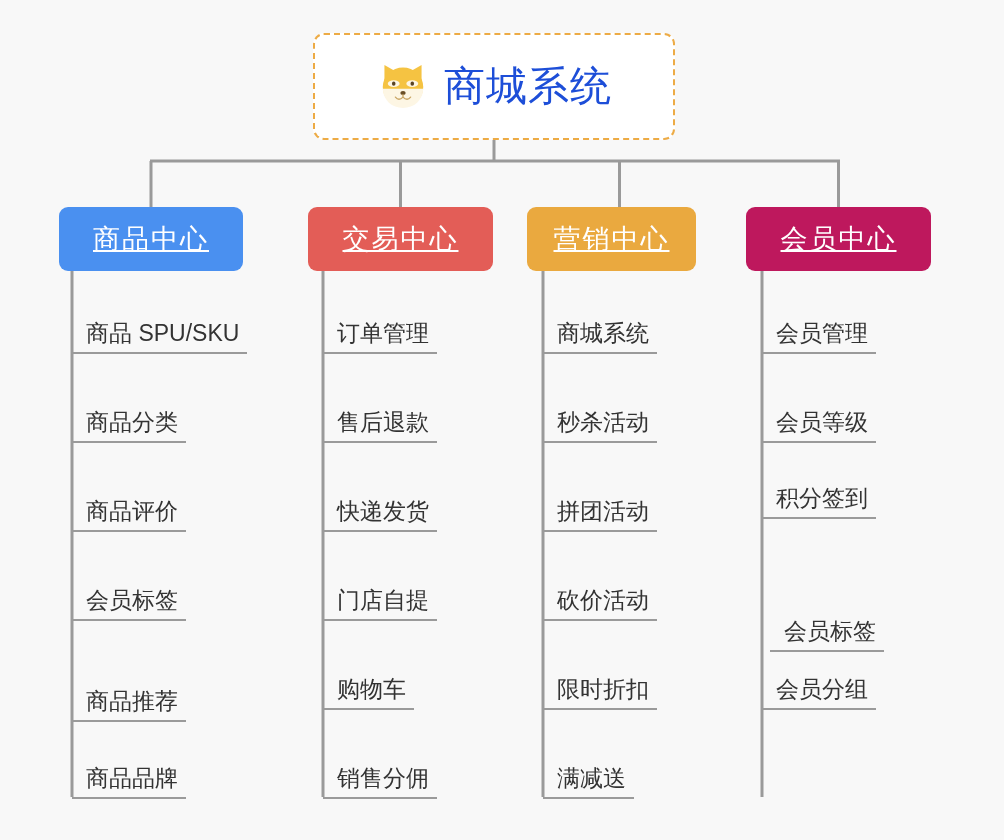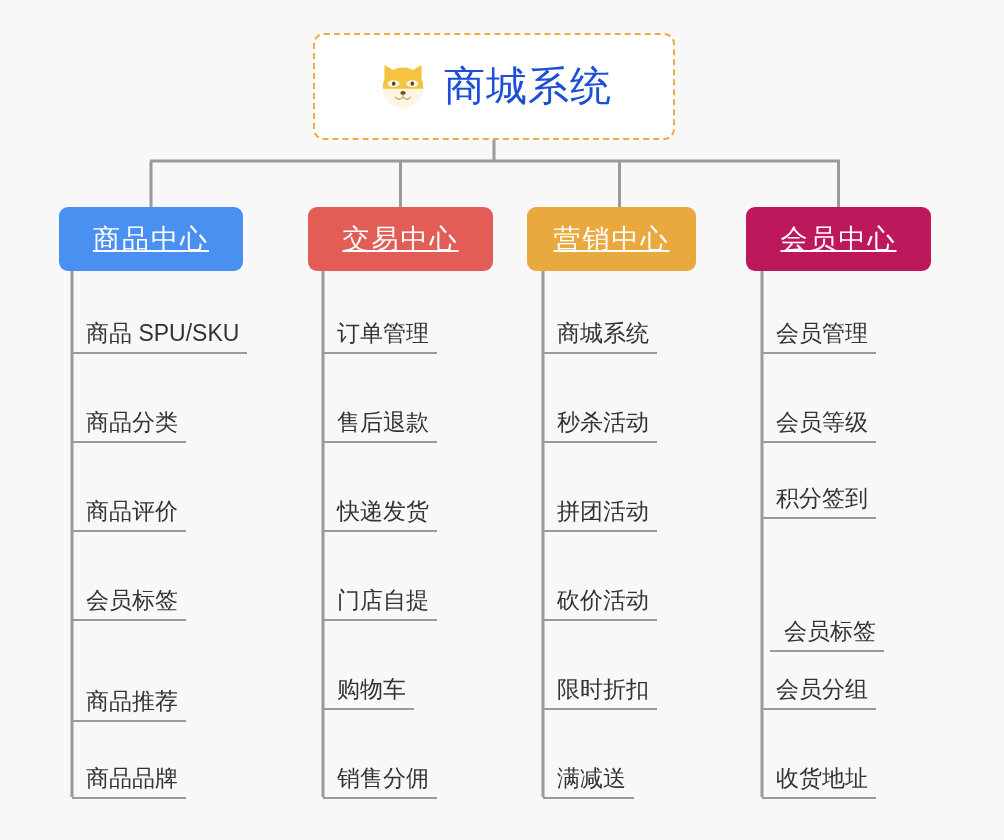--- a/index.html
+++ b/index.html
@@ -147,14 +147,13 @@
     <div class="leaf" style="left: 543px; top: 674px;">限时折扣</div>
     <div class="leaf" style="left: 543px; top: 763px;">满减送</div>
     <div class="cat-box" style="left: 746px; top: 207px; width: 185px; background: #be185d;">
       <span>会员中心</span>
     </div>
     <div class="leaf" style="left: 762px; top: 318px;">会员管理</div>
     <div class="leaf" style="left: 762px; top: 407px;">会员等级</div>
     <div class="leaf" style="left: 762px; top: 483px;">积分签到</div>
     <div class="leaf" style="left: 762px; top: 616px; margin-left: 8px;">会员标签</div>
     <div class="leaf" style="left: 762px; top: 674px; text-align: center;">会员分组</div>
-    <div class="leaf" style="left: 762px; top: 763px;">收货地址</div>
   </div>
 
 </body></html>

